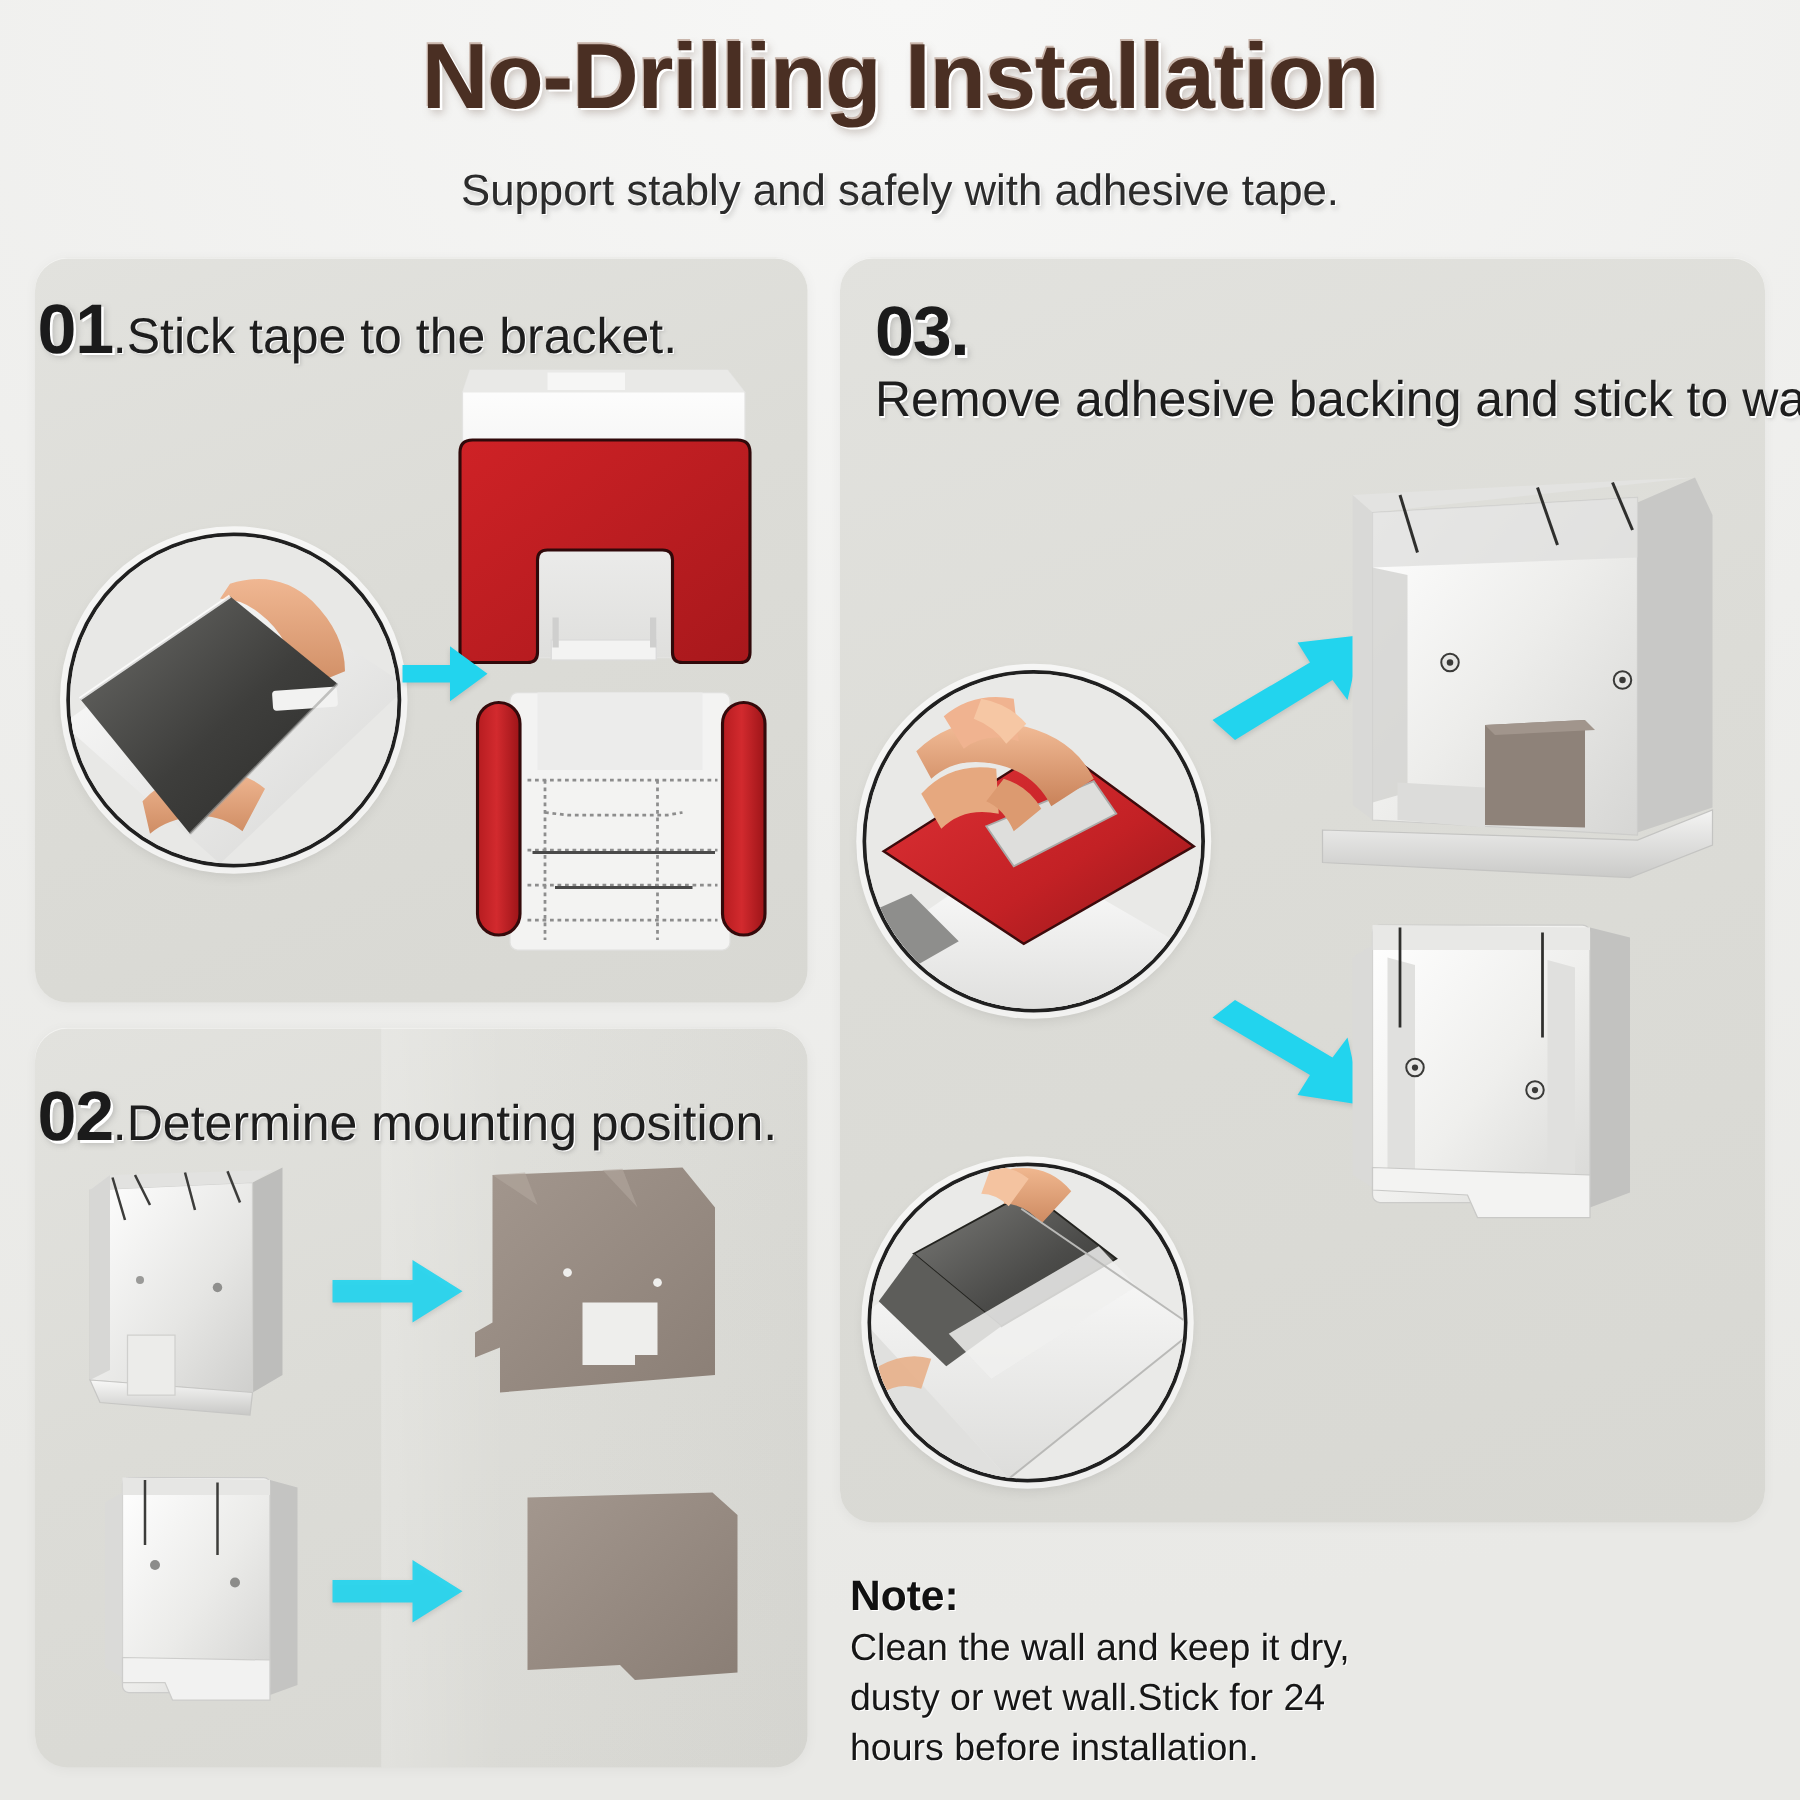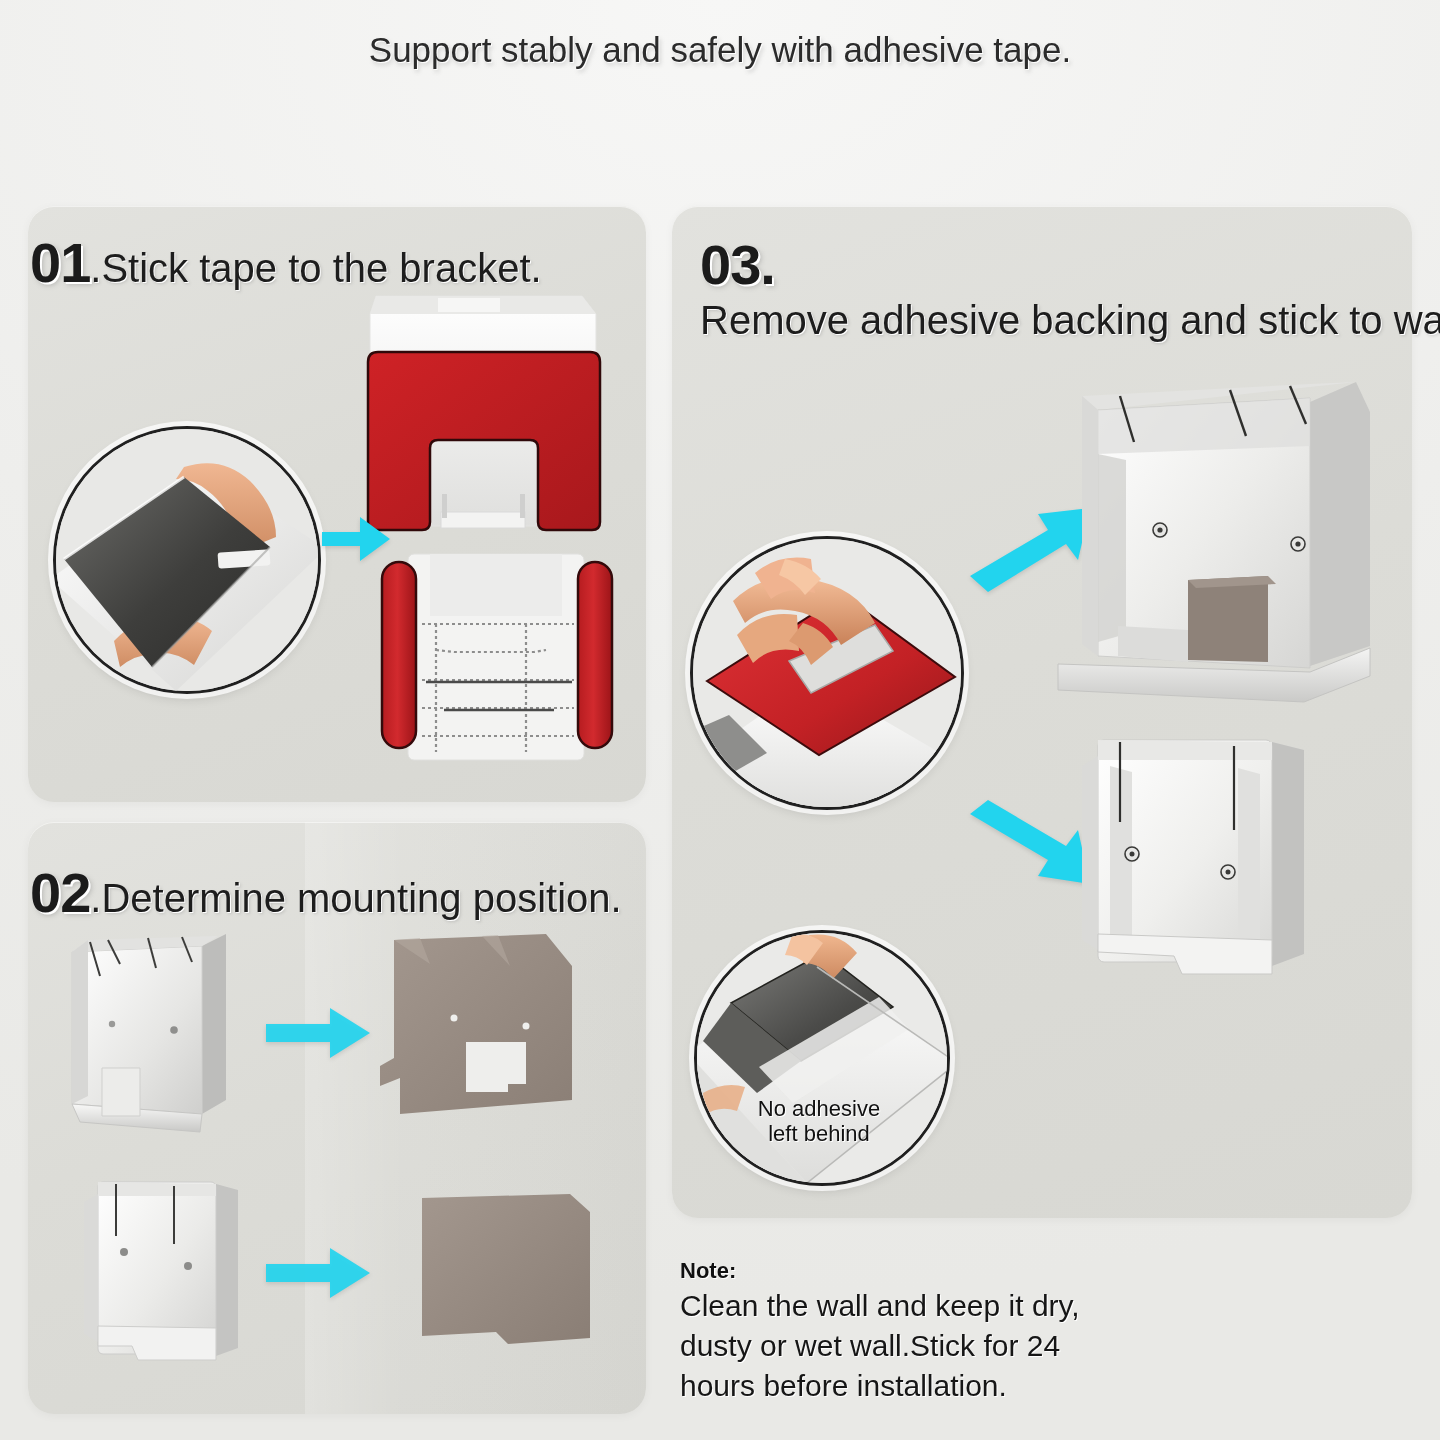--- a/index.html
+++ b/index.html
@@ -83,36 +83,37 @@
 
   .cap{
     position:absolute;text-align:center;
     font-size:22px;line-height:1.15;color:#111;
     text-shadow:1px 1px 0 #fff;
     white-space:pre-line;
   }
 
   
   #note{position:absolute;left:680px;top:1258px;width:520px;}
-  .note-label{font-size:22px;font-weight:bold;color:#111;text-shadow:1px 1px 0 #fff;}
+  .note-label{font-size:34px;font-weight:bold;color:#111;text-shadow:1px 1px 0 #fff;}
   .note-body{
     font-size:30px;line-height:1.34;color:#161616;
     text-shadow:1px 1px 0 #fff;white-space:pre-line;margin-top:2px;
   }
 
   
   .art{position:absolute;}
   .art svg{display:block;}
 </style>
 </head>
 <body>
 
 <div class="page"></div>
 
 <div class="header">
+  <h1 class="title">No-Drilling Installation</h1>
   <p class="subtitle">Support stably and safely with adhesive tape.</p>
 </div>
 
 <div class="panel" id="panel-01">
 
   <div class="art" style="left:318px;top:84px;">
     <svg width="280" height="250" viewBox="0 0 280 250">
       <defs>
         <linearGradient id="whm" x1="0" y1="0" x2="0" y2="1">
           <stop offset="0" stop-color="#ffffff"></stop>
@@ -469,22 +470,20 @@
 
       <path d="M6 160 q22 -12 42 -6 l-8 24 q-18 -6 -32 4 Z" fill="#e8b089" opacity=".9"></path>
 
       <g stroke="#b9b9b7" stroke-width="1.6" fill="none">
         <path d="M120 34 L260 130"></path>
           <path d="M110 250 L260 130"></path>
       </g>
     </svg>
   </div>
 
-  <div class="cap" style="left:40px;top:890px;width:214px;">No adhesive
-left behind</div>
 </div>
 
 <div class="step-head" id="step-01-head">
   <span class="stepnum">01</span><span class="steptxt">.Stick tape to the bracket.</span>
 </div>
 
 <div class="step-head" id="step-02-head">
   <span class="stepnum">02</span><span class="steptxt">.Determine mounting position.</span>
 </div>
 

